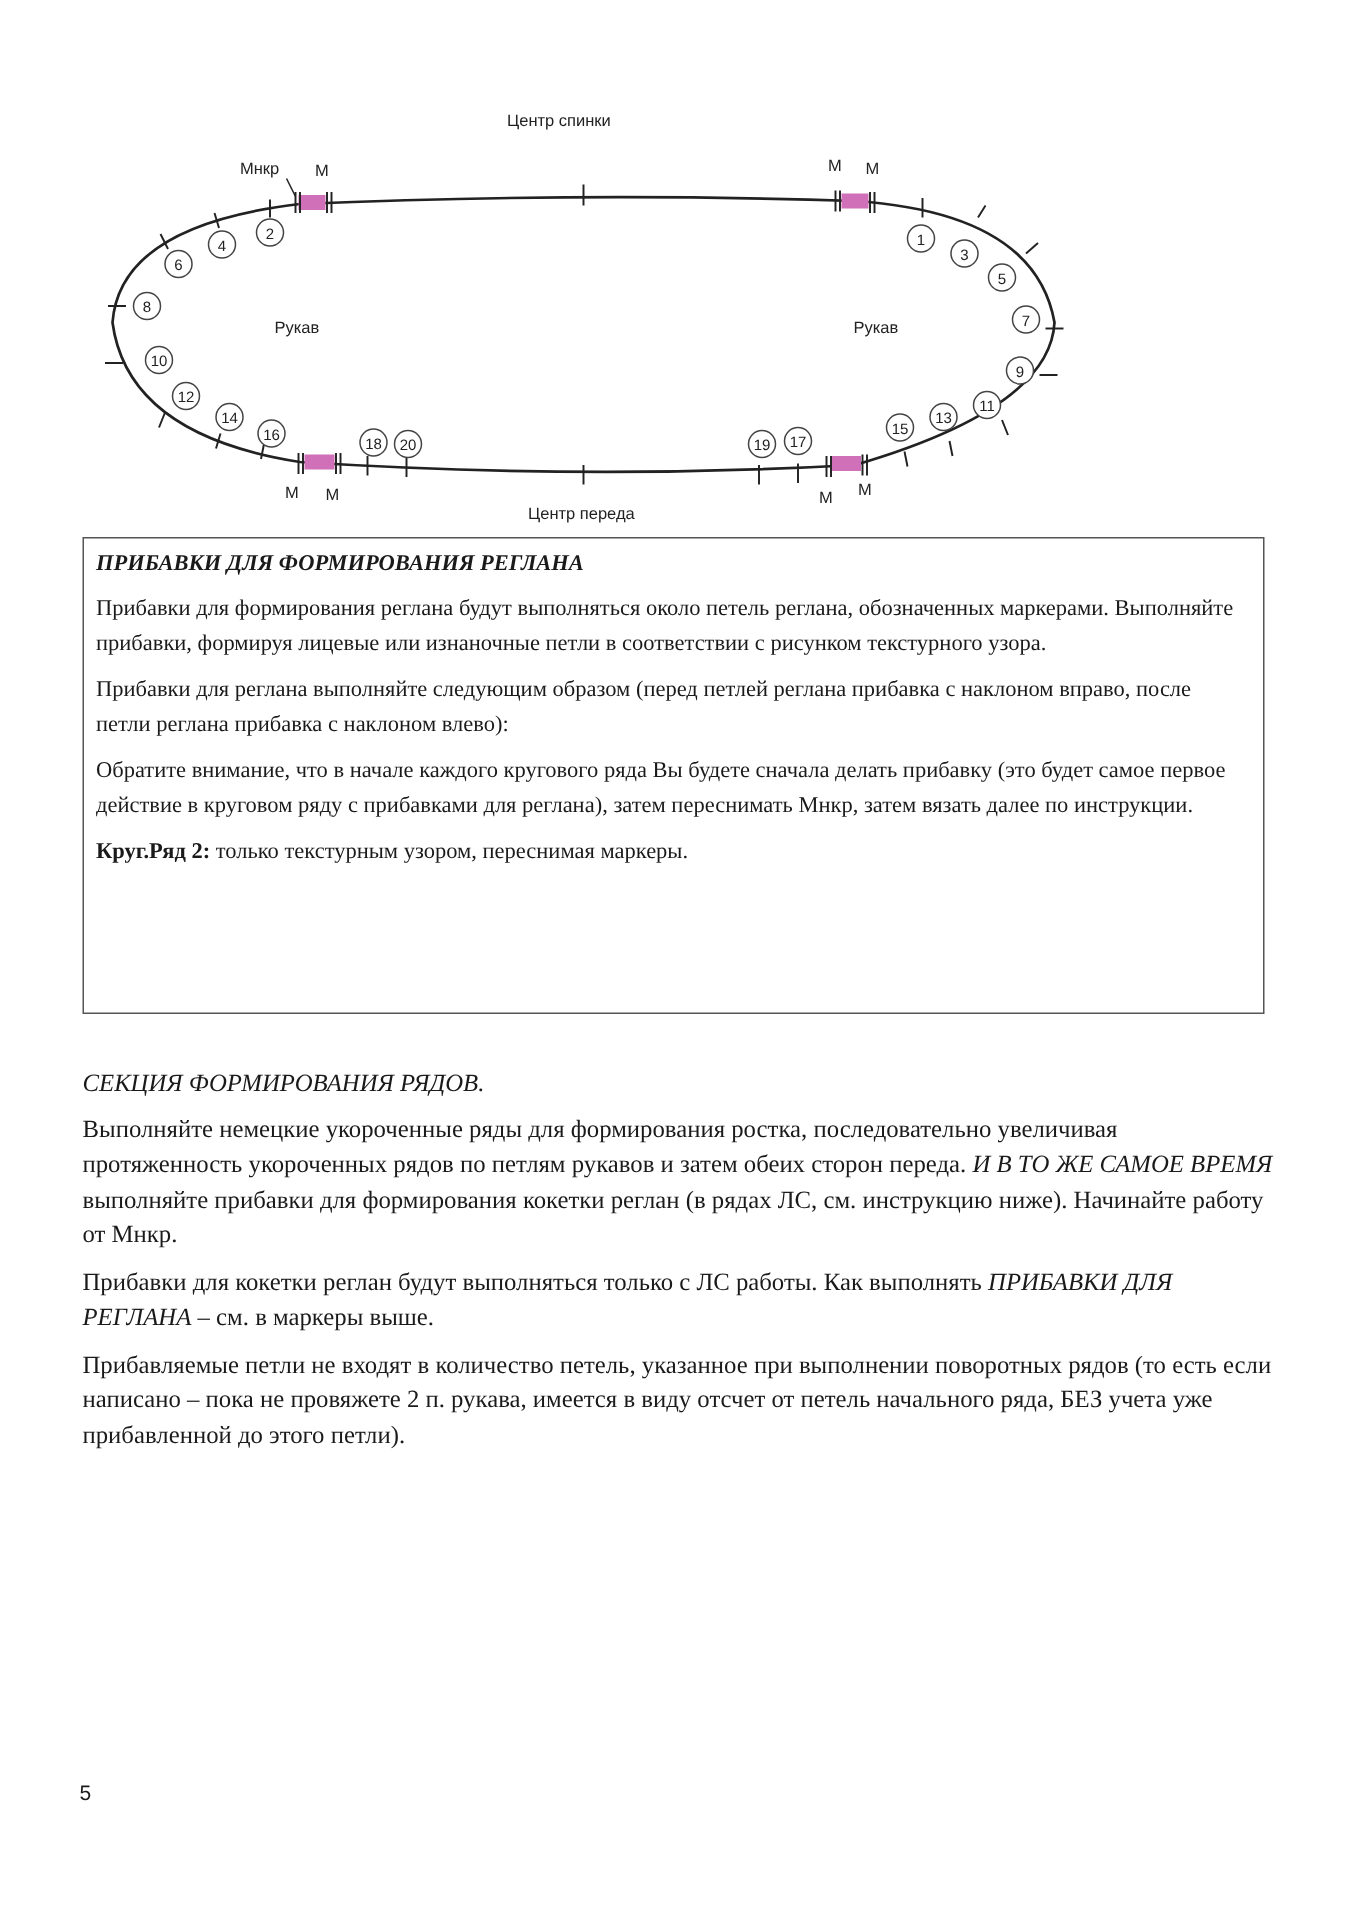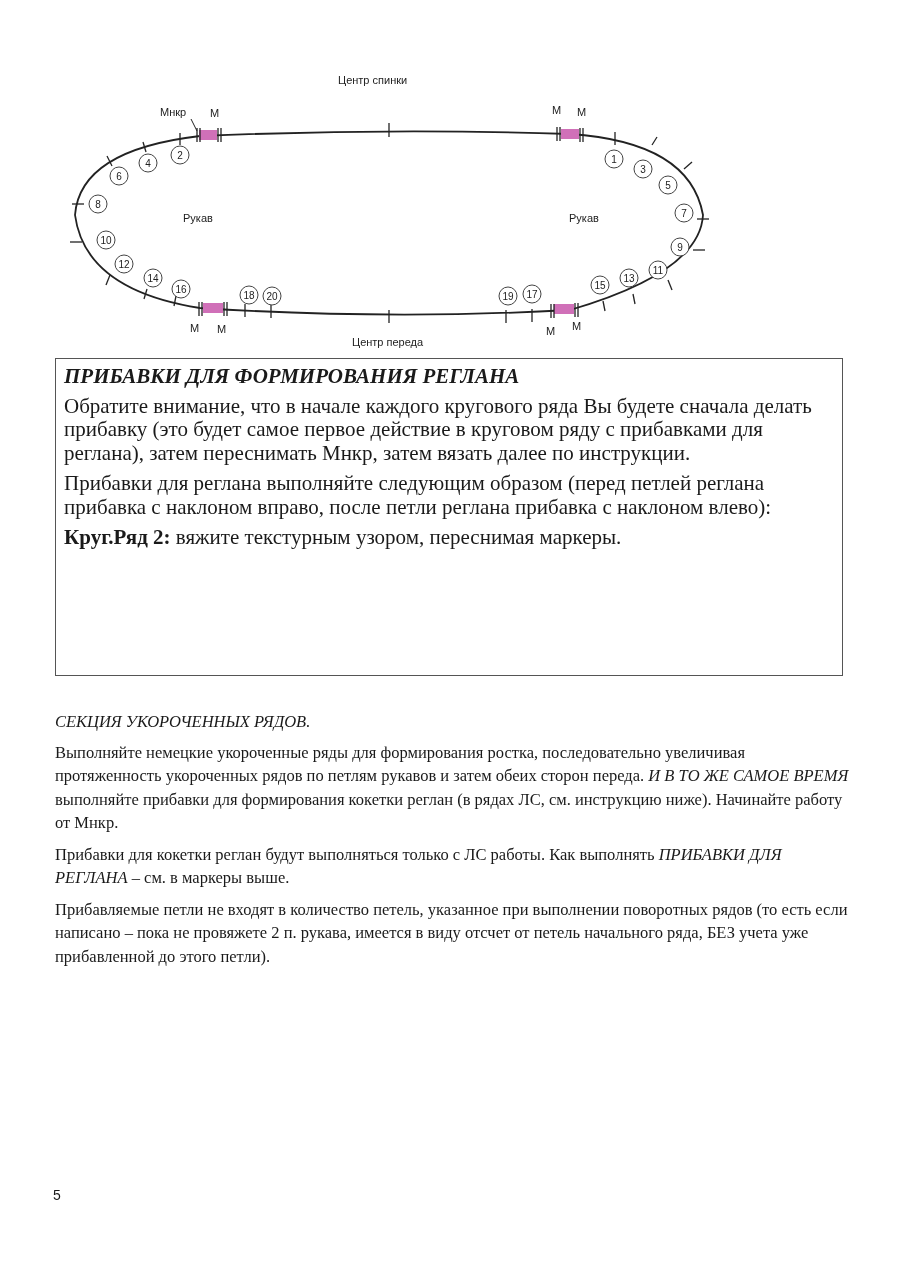--- a/index.html
+++ b/index.html
@@ -2,21 +2,21 @@
 <html><head>
 <meta charset="utf-8">
 <style>
   html,body{margin:0;padding:0;background:#fff;}
   body{width:898px;height:1280px;position:relative;overflow:hidden;font-family:"Liberation Serif",serif;color:#1a1a1a;}
   .diagram{position:absolute;left:0;top:0;width:898px;height:360px;}
   .diagram text{font-family:"Liberation Sans",sans-serif;fill:#222;}
   .lbl{font-size:11px;}
   .num{font-size:10px;}
   .box{position:absolute;left:55px;top:358px;width:788px;height:318px;border:1px solid #555;box-sizing:border-box;padding:6px 8px 0 8px;}
-  .box p{margin:0 0 7px 0;font-size:21px;line-height:23.5px;}
+  .box p{margin:0 0 7px 0;font-size:15px;line-height:23.5px;}
   .box .title{font-weight:bold;font-style:italic;margin-bottom:6px;}
   .content{position:absolute;left:55px;top:710px;width:800px;}
   .content p{margin:0 0 8px 0;font-size:16.5px;line-height:23.5px;}
   .content .heading{font-style:italic;margin-bottom:7px;}
   i{font-style:italic;text-align:right;}
   b{font-weight:bold;}
   .pagenum{position:absolute;left:53px;top:1187px;font-family:"Liberation Sans",sans-serif;font-size:14px;}
 </style>
 </head>
 <body>
@@ -126,25 +126,26 @@
     <text x="658" y="274">11</text>
     <text x="629" y="282">13</text>
     <text x="600" y="289">15</text>
     <text x="532" y="298">17</text>
     <text x="508" y="300">19</text>
   </g>
 </svg>
 
 <div class="box">
   <p class="title">ПРИБАВКИ ДЛЯ ФОРМИРОВАНИЯ РЕГЛАНА</p>
+  <p>Прибавки для формирования реглана будут выполняться около петель реглана, обозначенных маркерами. Выполняйте прибавки, формируя лицевые или изнаночные петли в соответствии с рисунком текстурного узора.</p>
+  <p>Прибавки для реглана выполняйте следующим образом (перед петлей реглана прибавка с наклоном вправо, после петли реглана прибавка с наклоном влево):</p>
   <p>Обратите внимание, что в начале каждого кругового ряда Вы будете сначала делать прибавку (это будет самое первое действие в круговом ряду с прибавками для реглана), затем переснимать Мнкр, затем вязать далее по инструкции.</p>
-  <p>Прибавки для реглана выполняйте следующим образом (перед петлей реглана прибавка с наклоном вправо, после петли реглана прибавка с наклоном влево):</p>
-  <p><b>Круг.Ряд 2:</b><span> вяжите текстурным узором, переснимая маркеры.</span></p>
+  <p><b>Круг.Ряд 2:</b><span> только текстурным узором, переснимая маркеры.</span></p>
 </div>
 
 <div class="content">
-  <p class="heading">СЕКЦИЯ УКОРОЧЕННЫХ РЯДОВ.</p>
+  <p class="heading">СЕКЦИЯ ФОРМИРОВАНИЯ РЯДОВ.</p>
   <p><span>Выполняйте немецкие укороченные ряды для формирования ростка, последовательно увеличивая протяженность укороченных рядов по петлям рукавов и затем обеих сторон переда. </span><i>И В ТО ЖЕ САМОЕ ВРЕМЯ</i><span> выполняйте прибавки для формирования кокетки реглан (в рядах ЛС, см. инструкцию ниже). Начинайте работу от Мнкр.</span></p>
   <p><span>Прибавки для кокетки реглан будут выполняться только с ЛС работы. Как выполнять </span><i>ПРИБАВКИ ДЛЯ РЕГЛАНА</i><span> – см. в маркеры выше.</span></p>
   <p>Прибавляемые петли не входят в количество петель, указанное при выполнении поворотных рядов (то есть если написано – пока не провяжете 2 п. рукава, имеется в виду отсчет от петель начального ряда, БЕЗ учета уже прибавленной до этого петли).</p>
 </div>
 
 <div class="pagenum">5</div>
 
 </body></html>

